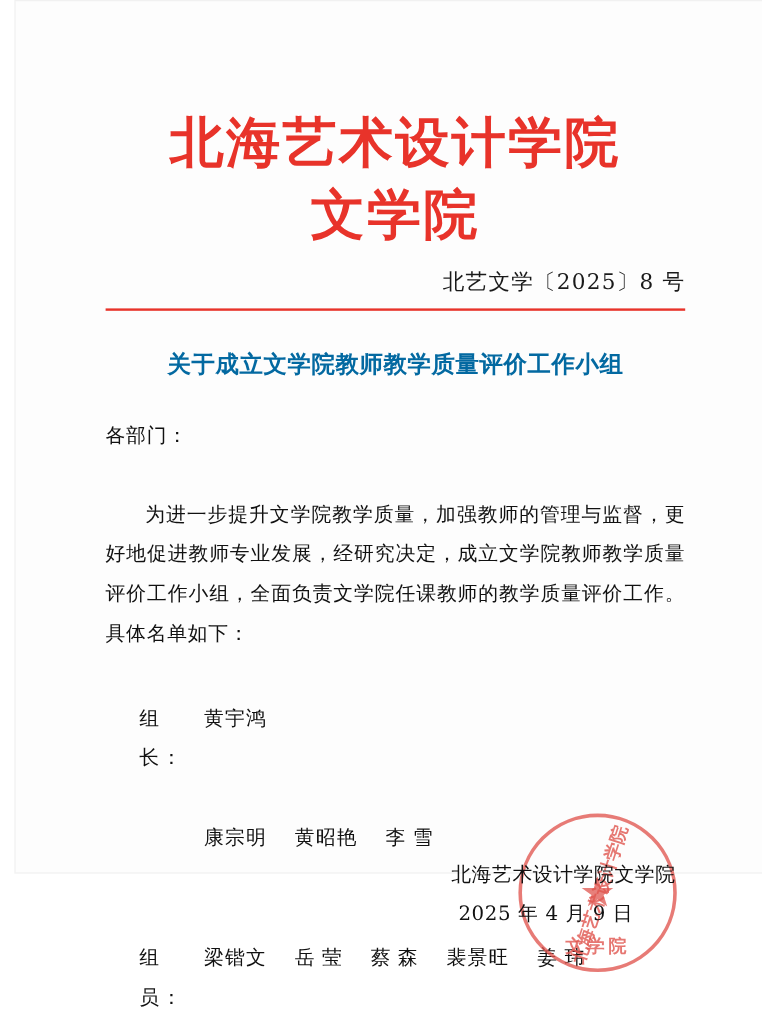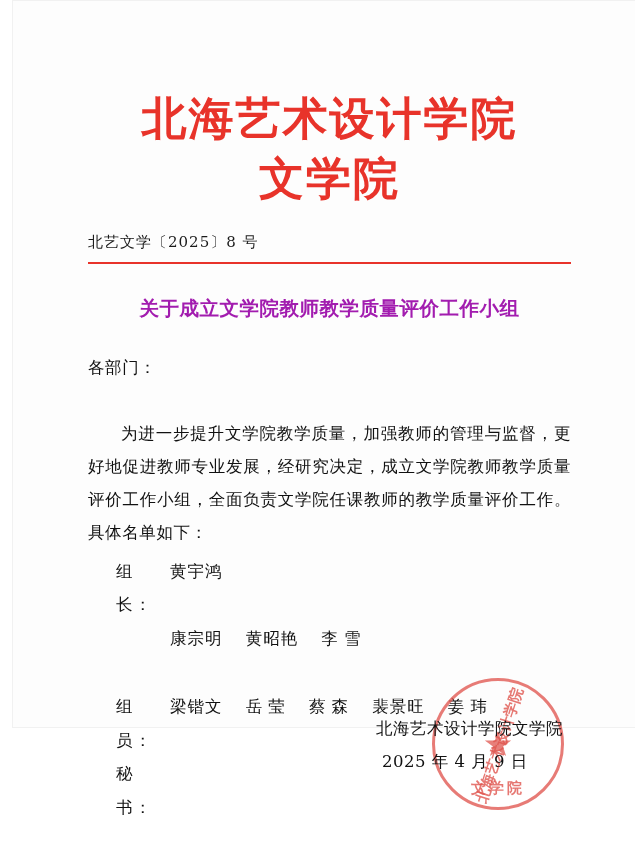--- a/index.html
+++ b/index.html
@@ -49,42 +49,42 @@
     color: #e8332a;
     font-weight: bold;
     font-size: 45px;
     letter-spacing: 2px;
     line-height: 1.25;
     margin-top: 6px;
     font-family: "DejaVu Serif", "Liberation Serif", serif;
   }
 
   .doc-number {
-    text-align: left;
-    font-size: 15px;
+    text-align: right;
+    font-size: 18px;
     color: #1a1a1a;
-    margin-top: 26px;
+    margin-top: 16px;
     letter-spacing: 1px;
   }
 
   .red-rule {
     margin-top: 10px;
     height: 2px;
     background: #e8332a;
     width: 100%;
   }
 
   
   .doc-title {
     margin-top: 30px;
     text-align: center;
     font-size: 19.5px;
     font-weight: bold;
     line-height: 1.55;
-    color: #a21caf;
+    color: #0369a1;
     letter-spacing: 0.5px;
   }
   .doc-title .t2 {
     display: block;
   }
 
   
   .body-block {
     margin-top: 26px;
     font-size: 16.5px;
@@ -112,20 +112,21 @@
   .roster-row {
     display: flex;
     align-items: baseline;
   }
   .roster-label {
     width: 82px;
     flex: none;
     padding-left: 28px;
     box-sizing: border-box;
     letter-spacing: 2px;
+    margin-top: 32px;
   }
   .roster-names {
     letter-spacing: 1px;
   }
   .roster-names span {
     margin-right: 18px;
     text-align: center;
   }
   .roster-cont .roster-label {
     visibility: hidden;

